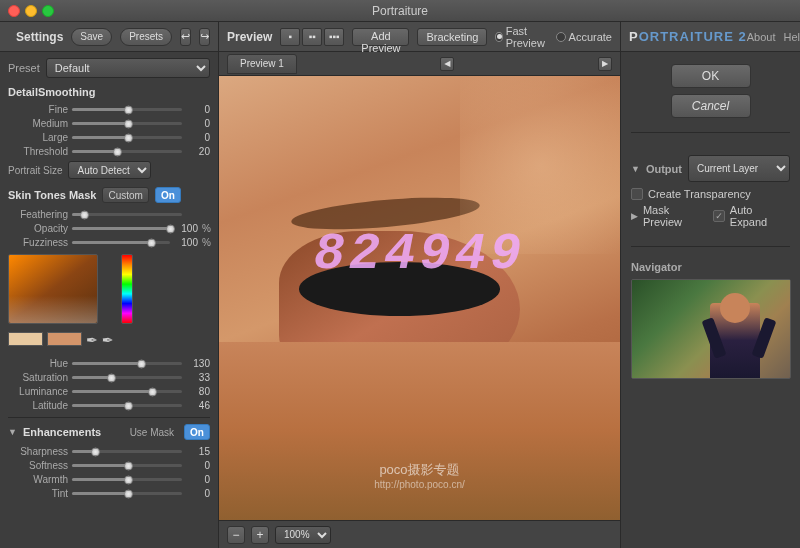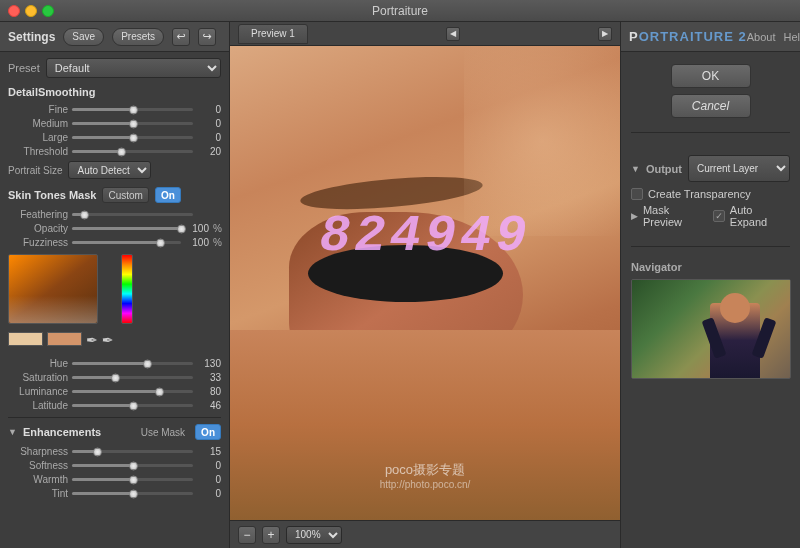--- a/index.html
+++ b/index.html
@@ -54,21 +54,21 @@
       flex-direction: column;
       overflow: hidden;
     }
 
     .left-toolbar {
       height: 30px;
       background: #4a4a4a;
       border-bottom: 1px solid #2a2a2a;
       display: flex;
       align-items: center;
-      padding: 0 8px;
+      padding: 0 16px;
       gap: 8px;
     }
     .toolbar-btn {
       background: linear-gradient(to bottom, #686868, #555);
       border: 1px solid #333;
       border-radius: 9px;
       color: #ddd;
       font-size: 10px;
       padding: 1px 8px;
       cursor: pointer;
@@ -879,20 +879,38 @@
         <div class="slider-track">
           <div class="slider-fill" style="width:50%"></div>
           <div class="slider-thumb" style="left:47%"></div>
         </div>
         <span class="slider-value">0</span>
       </div>
     </div>
   </div>
 
   <div class="center-panel">
+    <div class="center-toolbar">
+      <span class="preview-label">Preview</span>
+      <div class="view-mode-btns">
+        <div class="view-btn">▪</div>
+        <div class="view-btn">▪▪</div>
+        <div class="view-btn">▪▪▪</div>
+      </div>
+      <button class="add-preview-btn">Add Preview</button>
+      <button class="bracketing-btn">Bracketing</button>
+      <div class="radio-preview">
+        <div class="radio-dot selected"></div>
+        <span>Fast Preview</span>
+      </div>
+      <div class="radio-preview">
+        <div class="radio-dot"></div>
+        <span>Accurate</span>
+      </div>
+    </div>
 
     <div class="preview-tabs">
       <div class="preview-tab">Preview 1</div>
       <div class="nav-arrow">◀</div>
       <div class="nav-arrow">▶</div>
     </div>
 
     <div class="image-area">
       <div class="image-placeholder">
         <div class="eye-image">

